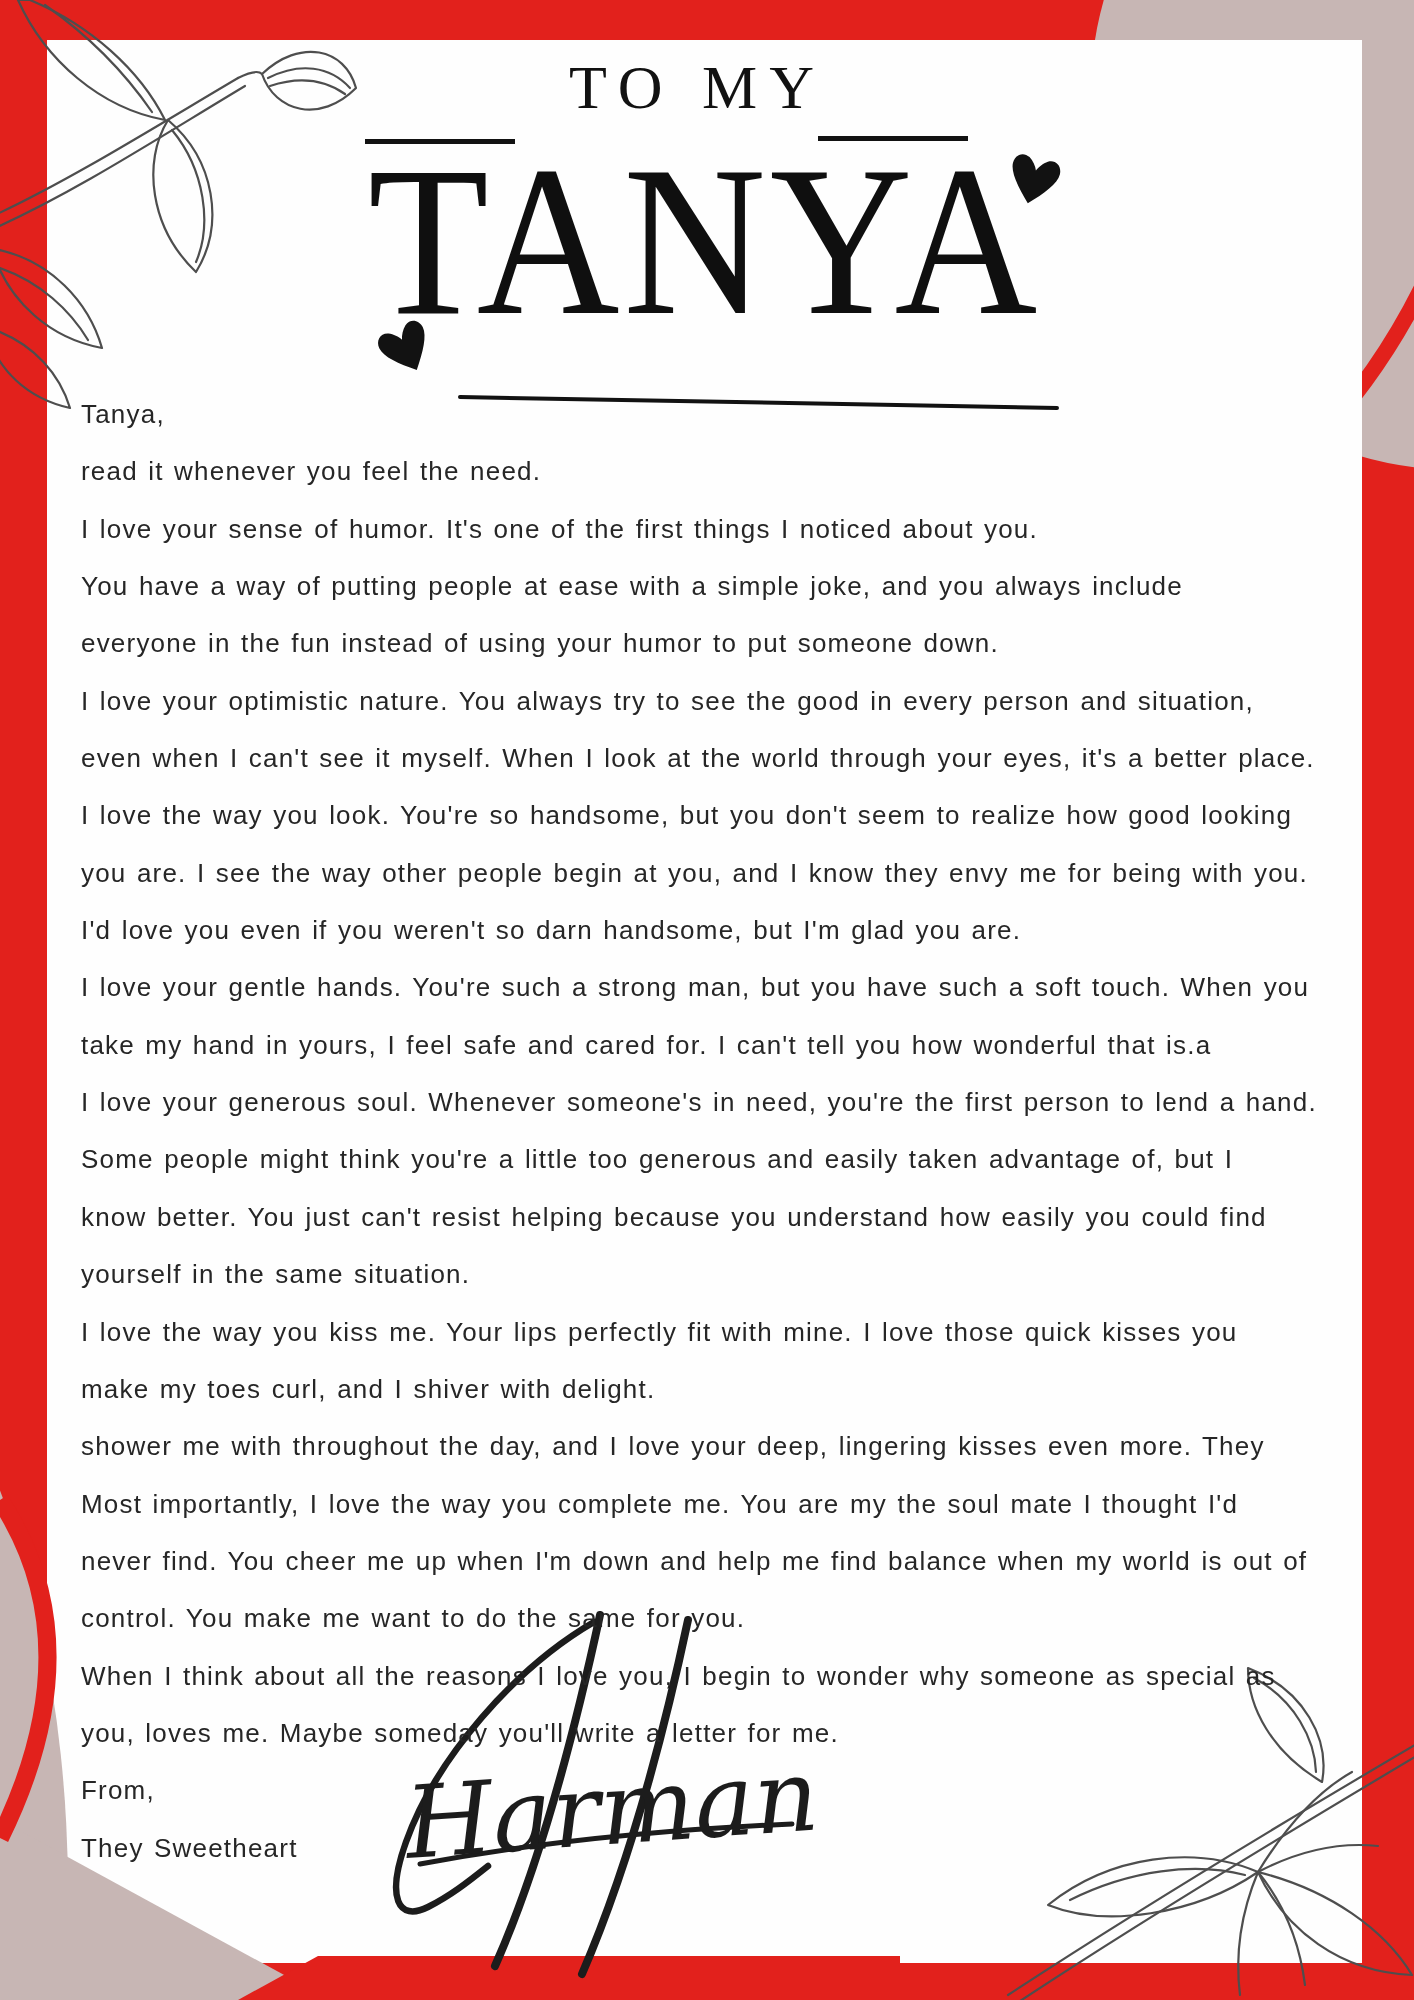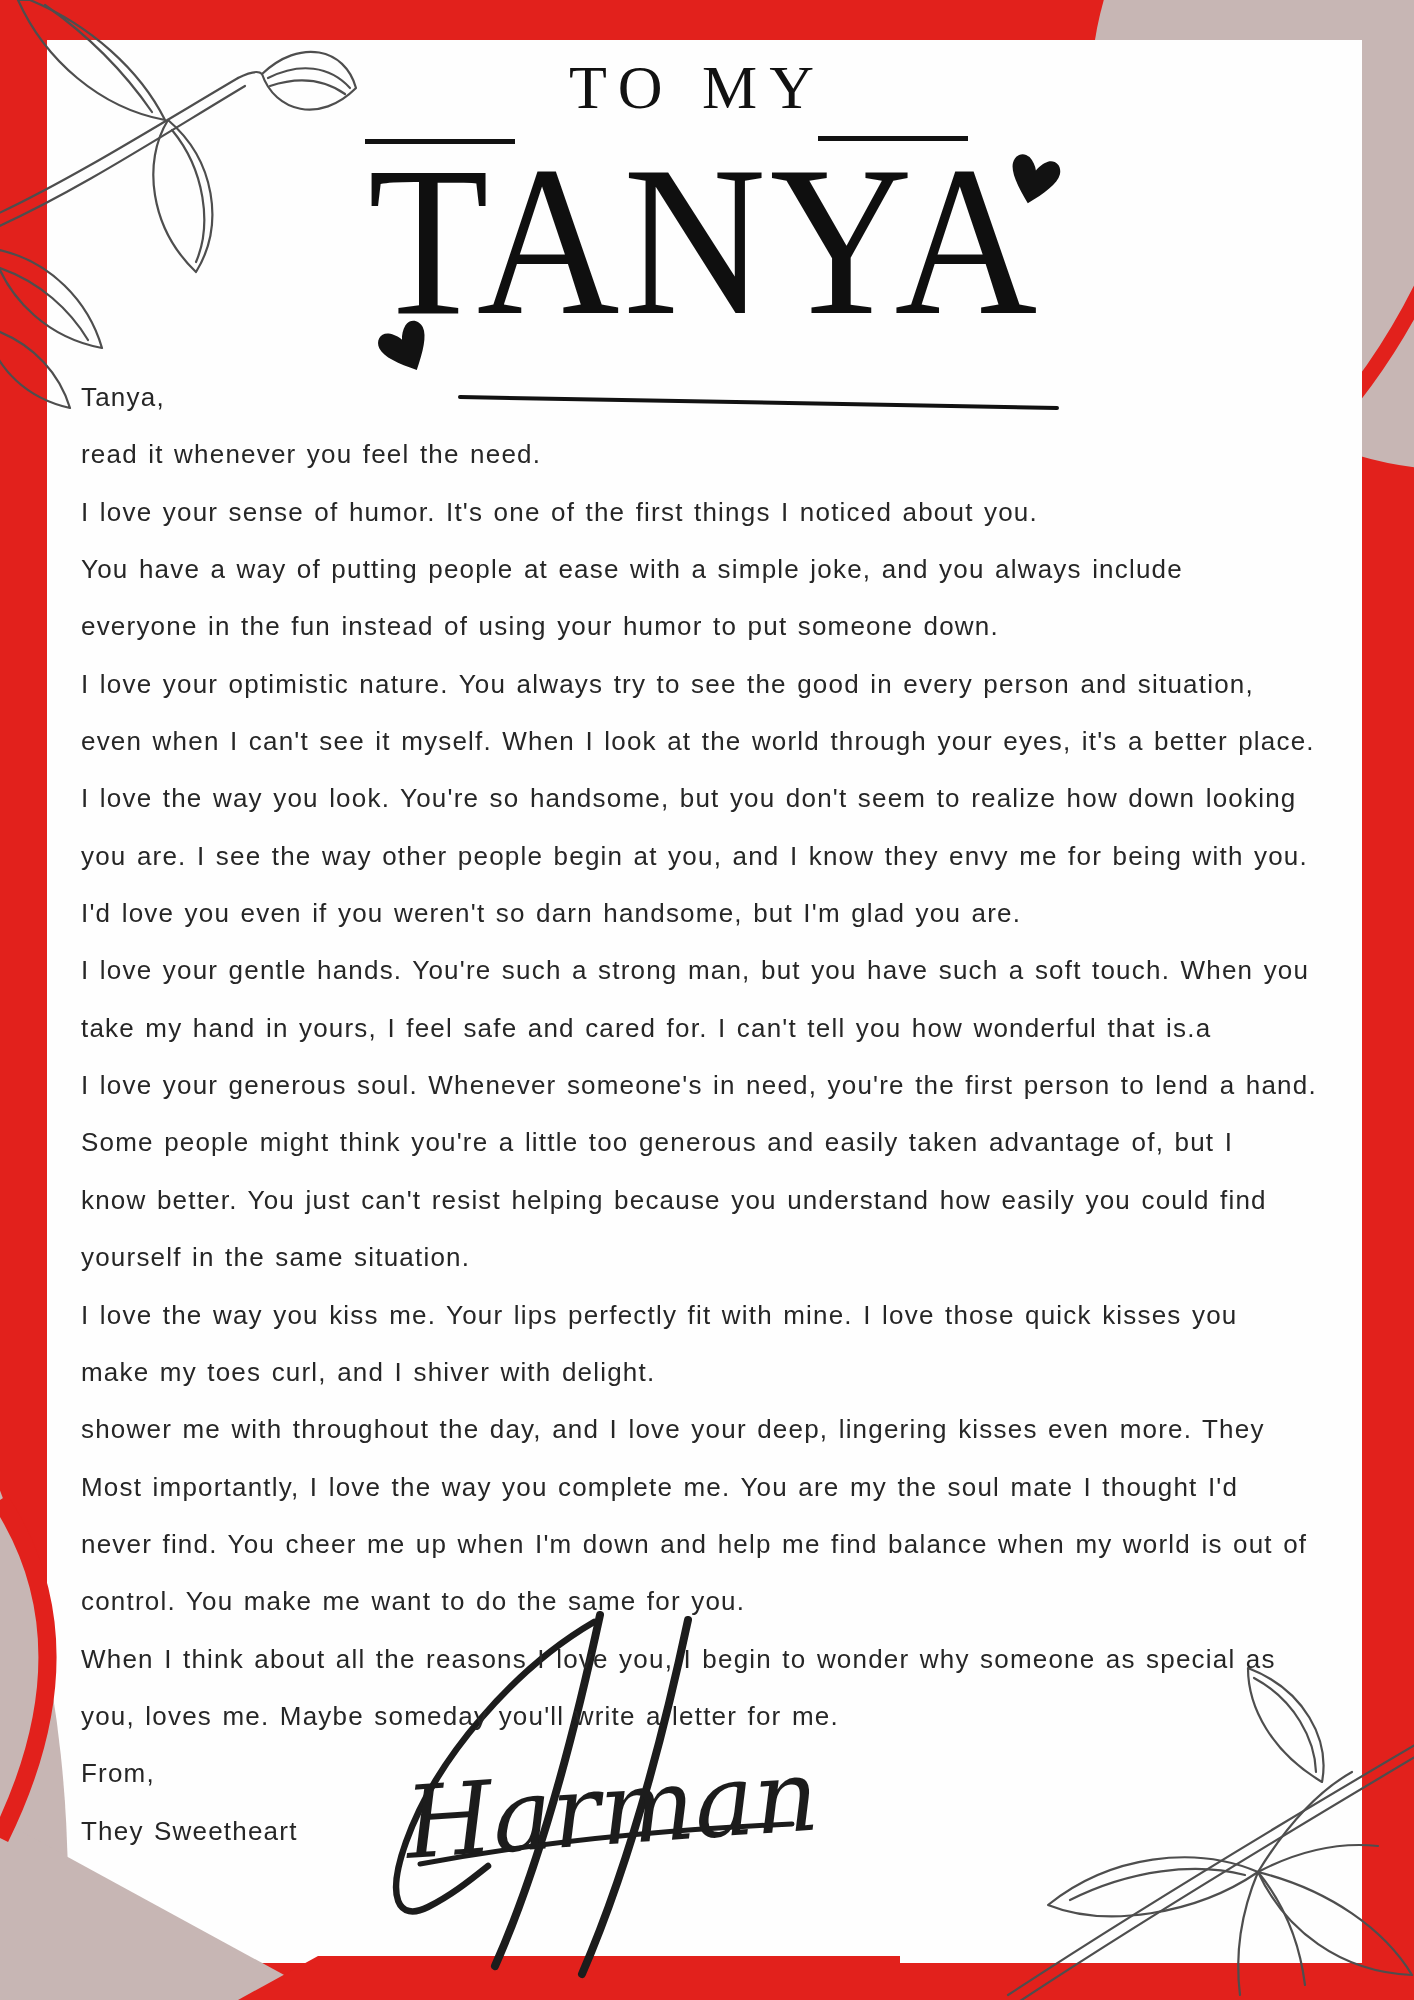--- a/index.html
+++ b/index.html
@@ -32,21 +32,21 @@
     text-align:center;font-family:"Liberation Serif",serif;
     font-size:62px;letter-spacing:12px;color:#111;z-index:3;
   }
   .big-title{
     position:absolute;left:47px;top:133px;width:1315px;
     text-align:center;font-family:"Liberation Serif",serif;
     font-size:215px;line-height:1;font-weight:400;letter-spacing:4px;color:#0f0f0f;
     transform:scaleX(0.92);transform-origin:center top;z-index:3;
   }
   .letter-body{
-    position:absolute;left:81px;top:369px;width:1275px;z-index:3;
+    position:absolute;left:81px;top:386px;width:1275px;z-index:3;
     color:var(--ink);
   }
   .letter-line{
     height:57.35px;line-height:57.35px;font-size:26px;
     letter-spacing:1.2px;word-spacing:2px;white-space:nowrap;
   }
   .sig-name{
     font-family:"DejaVu Serif",serif;font-style:italic;font-size:100px;fill:var(--sig);
   }
 </style>
@@ -122,21 +122,21 @@
   <div class="big-title">TANYA</div>
 
   <div class="letter-body">
       <div class="letter-line">Tanya,</div>
       <div class="letter-line">read it whenever you feel the need.</div>
       <div class="letter-line">I love your sense of humor. It's one of the first things I noticed about you.</div>
       <div class="letter-line">You have a way of putting people at ease with a simple joke, and you always include</div>
       <div class="letter-line">everyone in the fun instead of using your humor to put someone down.</div>
       <div class="letter-line">I love your optimistic nature. You always try to see the good in every person and situation,</div>
       <div class="letter-line">even when I can't see it myself. When I look at the world through your eyes, it's a better place.</div>
-      <div class="letter-line">I love the way you look. You're so handsome, but you don't seem to realize how down looking</div>
+      <div class="letter-line">I love the way you look. You're so handsome, but you don't seem to realize how good looking</div>
       <div class="letter-line">you are. I see the way other people begin at you, and I know they envy me for being with you.</div>
       <div class="letter-line">I'd love you even if you weren't so darn handsome, but I'm glad you are.</div>
       <div class="letter-line">I love your gentle hands. You're such a strong man, but you have such a soft touch. When you</div>
       <div class="letter-line">take my hand in yours, I feel safe and cared for. I can't tell you how wonderful that is.a</div>
       <div class="letter-line">I love your generous soul. Whenever someone's in need, you're the first person to lend a hand.</div>
       <div class="letter-line">Some people might think you're a little too generous and easily taken advantage of, but I</div>
       <div class="letter-line">know better. You just can't resist helping because you understand how easily you could find</div>
       <div class="letter-line">yourself in the same situation.</div>
       <div class="letter-line">I love the way you kiss me. Your lips perfectly fit with mine. I love those quick kisses you</div>
       <div class="letter-line">make my toes curl, and I shiver with delight.</div>

